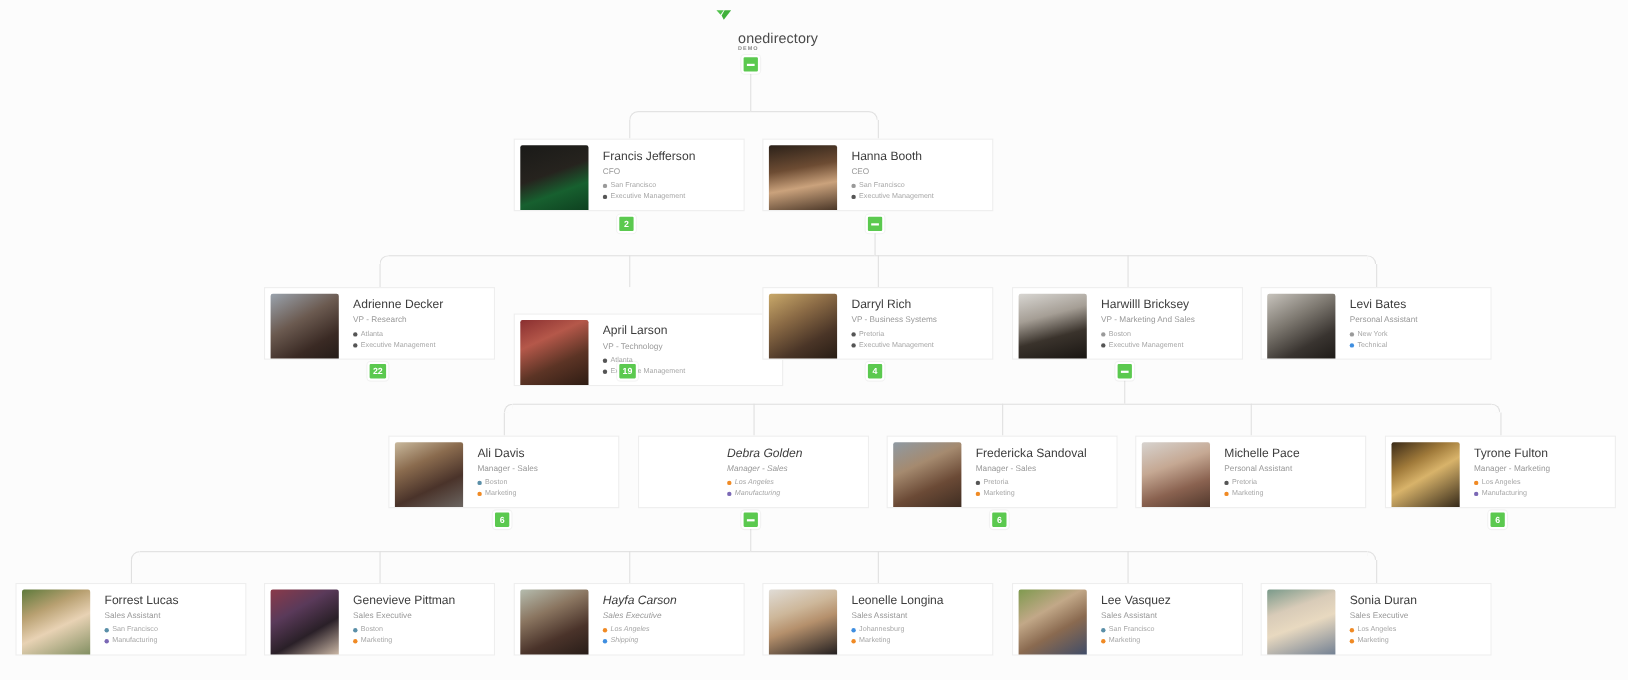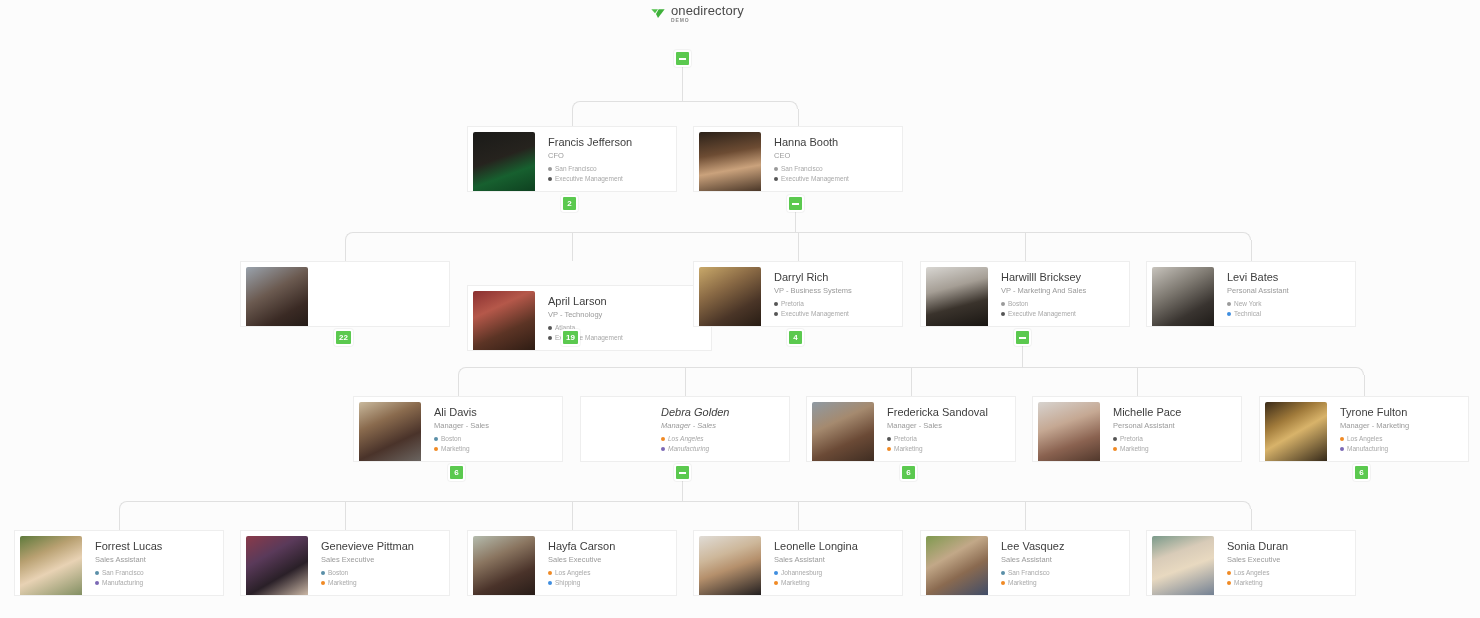--- a/index.html
+++ b/index.html
@@ -8,21 +8,21 @@
     width: 1480px; height: 618px;
     background: #fcfcfc;
     font-family: "Liberation Sans", sans-serif;
     overflow: hidden;
   }
   #stage { position: relative; width: 1480px; height: 618px; }
 
   
   .logo { position: absolute; left: 650px; top: 4px; display: flex; align-items: flex-start; gap: 5px; }
   .logo-mark { width: 16px; height: 16px; margin-top: 2px; }
-  .logo-text { line-height: 1; }
+  .logo-text { line-height: 1; margin-top: 24px; }
   .logo-word { font-size: 13px; color: #4a4a4a; letter-spacing: .1px; }
   .logo-sub { font-size: 5px; color: #8a8a8a; letter-spacing: .9px; margin-top: 1px; font-weight: bold; }
 
   
   .conn { position: absolute; background: #e0e0e0; }
   .vline { width: 1px; }
   .hline { height: 1px; }
   .elbow { position: absolute; border-color: #e0e0e0; border-style: solid; border-width: 0; }
 
   
@@ -190,20 +190,34 @@
             </div>
             <div class="row">
               <span class="dot" style="background: rgb(85, 85, 85);"></span>
               <span>Executive Management</span>
             </div>
           </div>
         </div>
       </div>
       <div class="card" style="left: 240px; top: 261px; width: 210px; height: 66px;">
         <div class="photo" style="background-image: linear-gradient(150deg, rgb(154, 163, 173) 0%, rgb(107, 90, 80) 40%, rgb(58, 42, 36) 72%, rgb(34, 26, 22) 100%);"></div>
+        <div class="info">
+          <div class="pname">Adrienne Decker</div>
+          <div class="ptitle">VP - Research</div>
+          <div class="meta">
+            <div class="row">
+              <span class="dot" style="background: rgb(85, 85, 85);"></span>
+              <span>Atlanta</span>
+            </div>
+            <div class="row">
+              <span class="dot" style="background: rgb(85, 85, 85);"></span>
+              <span>Executive Management</span>
+            </div>
+          </div>
+        </div>
       </div>
       <div class="card" style="left: 467px; top: 261px; width: 245px; height: 66px; margin-top: 24px;">
         <div class="photo" style="background-image: linear-gradient(155deg, rgb(138, 47, 48) 0%, rgb(181, 88, 74) 30%, rgb(92, 52, 37) 62%, rgb(42, 26, 18) 100%);"></div>
         <div class="info">
           <div class="pname">April Larson</div>
           <div class="ptitle">VP - Technology</div>
           <div class="meta">
             <div class="row">
               <span class="dot" style="background: rgb(85, 85, 85);"></span>
               <span>Atlanta</span>
@@ -378,21 +392,21 @@
               <span class="dot" style="background: rgb(90, 143, 168);"></span>
               <span>Boston</span>
             </div>
             <div class="row">
               <span class="dot" style="background: rgb(240, 138, 36);"></span>
               <span>Marketing</span>
             </div>
           </div>
         </div>
       </div>
-      <div class="card" style="left: 467px; top: 530px; width: 210px; height: 66px;">
+      <div class="card" style="left: 467px; top: 530px; width: 210px; height: 66px; font-style: italic;">
         <div class="photo" style="background-image: linear-gradient(155deg, rgb(181, 188, 174) 0%, rgb(138, 117, 96) 34%, rgb(74, 51, 42) 66%, rgb(36, 26, 22) 100%);"></div>
         <div class="info">
           <div class="pname">Hayfa Carson</div>
           <div class="ptitle">Sales Executive</div>
           <div class="meta">
             <div class="row">
               <span class="dot" style="background: rgb(240, 138, 36);"></span>
               <span>Los Angeles</span>
             </div>
             <div class="row">

